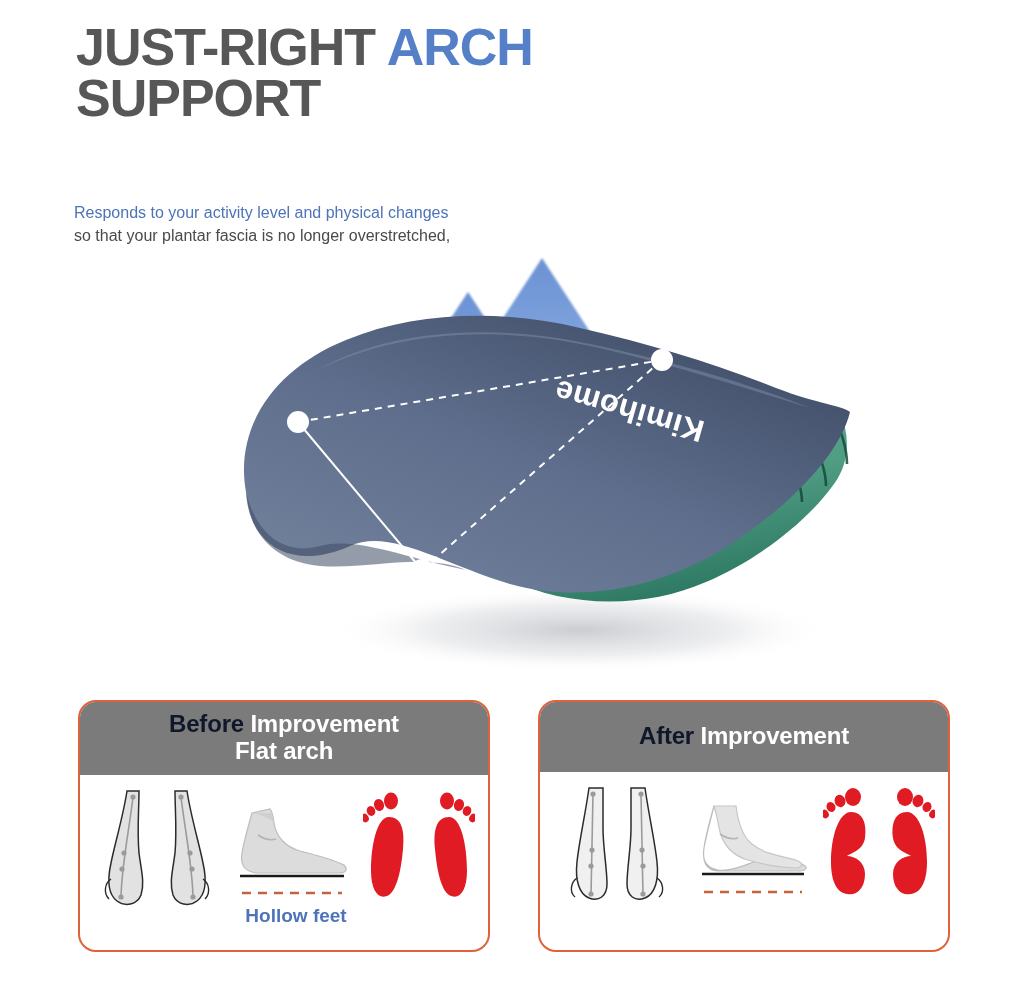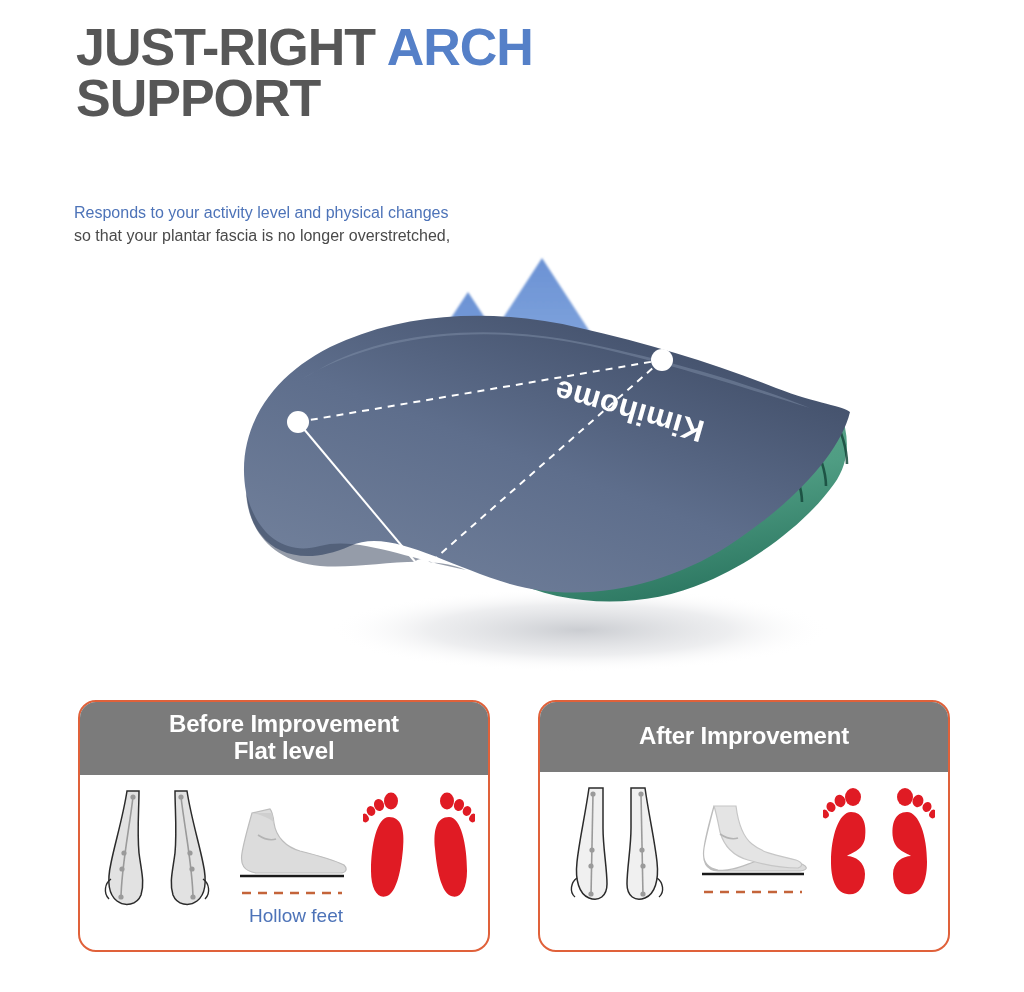--- a/index.html
+++ b/index.html
@@ -80,21 +80,21 @@
     font-weight: bold;
     font-size: 24px;
     line-height: 1.12;
     padding: 9px 6px 10px;
     letter-spacing: -0.2px;
   }
   .panel.after .panel-header {
     padding-top: 21px;
     padding-bottom: 22px;
   }
-  .panel-header .hl { color: #ffffff; }
+  .panel-header .hl { color: #0f172a; }
 
   .panel-body {
     position: relative;
     height: 160px;
   }
   .figs {
     display: flex;
     align-items: flex-start;
     justify-content: space-around;
     padding: 8px 10px 0;
@@ -102,20 +102,21 @@
   .figs svg { display: block; }
 
   .panel-caption {
     position: absolute;
     left: 0;
     right: 0;
     bottom: 8px;
     text-align: center;
     color: #4d73b8;
     font-size: 19px;
+    font-weight: bold;
   }
   .panel.before .panel-caption { text-align: center; padding-left: 24px; }
 </style>
 </head>
 <body>
 
 <div class="headline">
   <span>JUST-RIGHT </span><span class="accent">ARCH</span><br>
   <span>SUPPORT</span>
 </div>
@@ -208,21 +209,21 @@
       <circle cx="272" cy="330" r="11"></circle>
     </g>
   </svg>
 </div>
 
 <div class="panels">
 
   <div class="panel before">
     <div class="panel-header">
       <span class="hl">Before</span><span> Improvement</span><br>
-      <span>Flat level</span>
+      <span>Flat arch</span>
     </div>
     <div class="panel-body">
       <div class="figs">
 
         <svg width="128" height="128" viewBox="0 0 128 128">
           <g fill="#e2e2e2" stroke="#2b2b2b" stroke-width="1.5">
             <path d="M34 8 C 30 34 22 60 18 80 C 14 98 16 112 24 118 C 32 124 44 122 48 112 C 52 100 48 86 46 70 C 44 48 46 26 46 8 Z"></path>
             <path d="M94 8 C 98 34 106 60 110 80 C 114 98 112 112 104 118 C 96 124 84 122 80 112 C 76 100 80 86 82 70 C 84 48 82 26 82 8 Z"></path>
           </g>
           <g fill="none" stroke="#2b2b2b" stroke-width="1.4">

